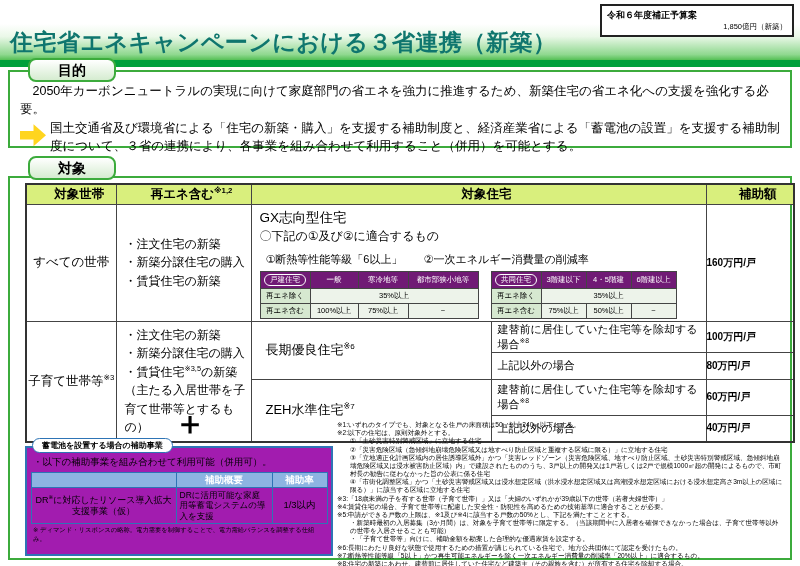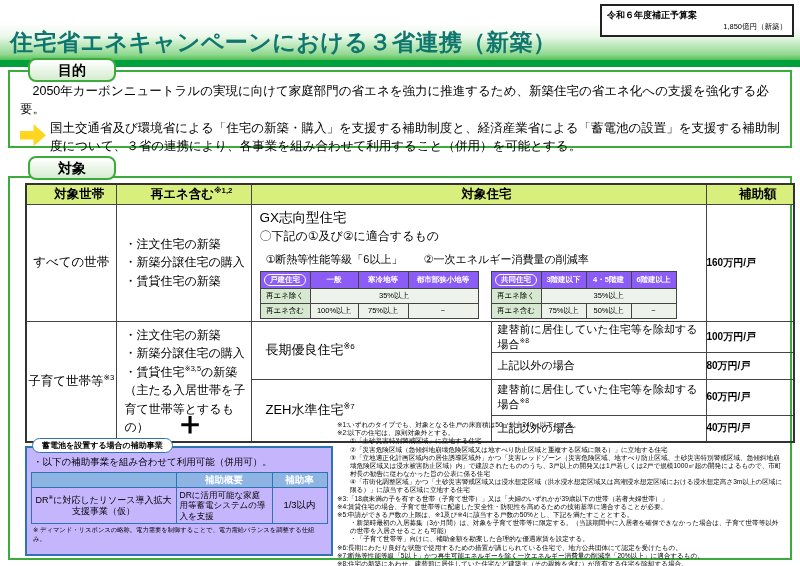--- a/index.html
+++ b/index.html
@@ -49,28 +49,28 @@
   tr.r2 { height:27px; }
   sup { font-size:0.62em; }
 
   .gx-title { font-size:13.5px; margin-bottom:1px; }
   .gx-intro { font-size:12px; }
   .gx-conds { font-size:11px; margin:7px 0 4px 6px; }
   .gx-cond2 { margin-left:18px; }
   .mini-wrap { display:flex; gap:12px; }
   table.mini { border-collapse:collapse; table-layout:fixed; border:1px solid #333; }
   table.mini th, table.mini td { border:1px solid #444; font-size:7.5px; text-align:center; padding:2px 1px; height:15px; }
-  table.mini th { background:#8b5cf6; color:#fff; font-weight:bold; }
+  table.mini th { background:#701a75; color:#fff; font-weight:normal; }
   .pill { display:inline-block; border:1px solid #fff; border-radius:8px; padding:0 5px; }
   td.mini-label { background:#d6e8d0; }
   td.mini-val { background:#edf3ea; }
 
   
   .plus-sign { position:absolute; left:150px; top:224px; width:60px; text-align:center; font-size:32px; font-weight:bold; }
-  .battery-box { position:absolute; left:15px; top:268px; width:308px; height:110px; border:2px solid #2e74b5; background:#c4b5fd; }
+  .battery-box { position:absolute; left:15px; top:268px; width:308px; height:110px; border:2px solid #2e74b5; background:#a21caf; }
   .battery-tab { position:absolute; left:5px; top:-10px; background:#fff; border:1.5px solid #2e74b5; border-radius:10px;
     padding:1px 9px; font-size:8px; font-weight:bold; white-space:nowrap; }
   .battery-intro { font-size:9.5px; margin:8px 4px 3px 6px; }
   table.battery { border-collapse:collapse; table-layout:fixed; margin:0 auto; width:296px; border:1.5px solid #2e74b5; }
   table.battery th, table.battery td { border:1px solid #2e74b5; }
   table.battery th { background:#8db4e2; color:#fff; font-size:9.5px; font-weight:bold; height:15px; text-align:center;margin-top:32px; }
   td.bat-name { font-size:9px; text-align:center; height:36px; line-height:1.25; }
   td.bat-overview { font-size:8.5px; padding:1px 3px; line-height:1.2; }
   td.bat-rate { font-size:9.5px; text-align:center; }
   .battery-footnote { font-size:6.3px; margin:2px 4px 0 6px; }

